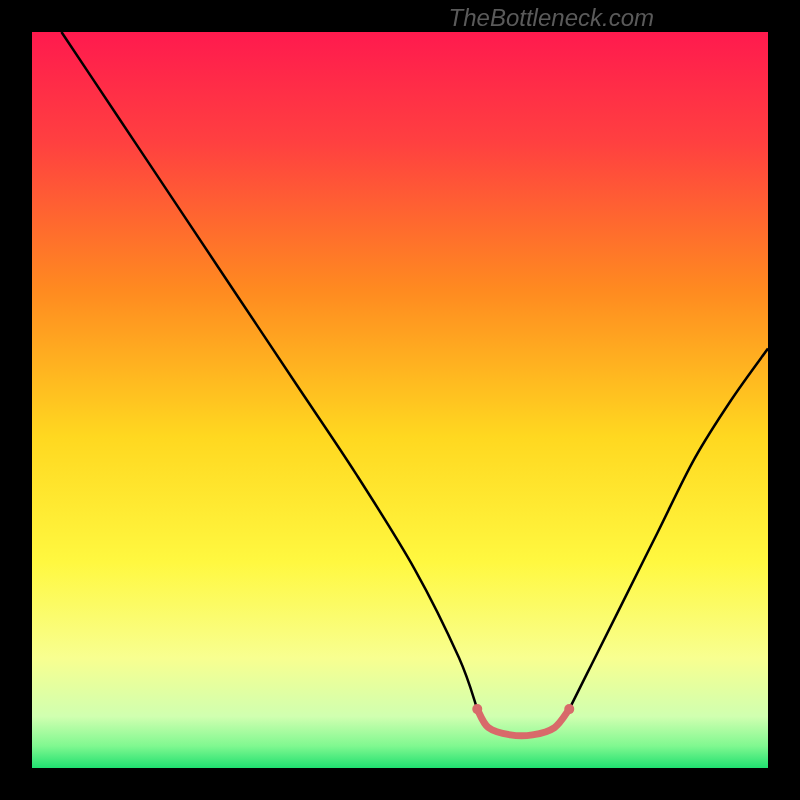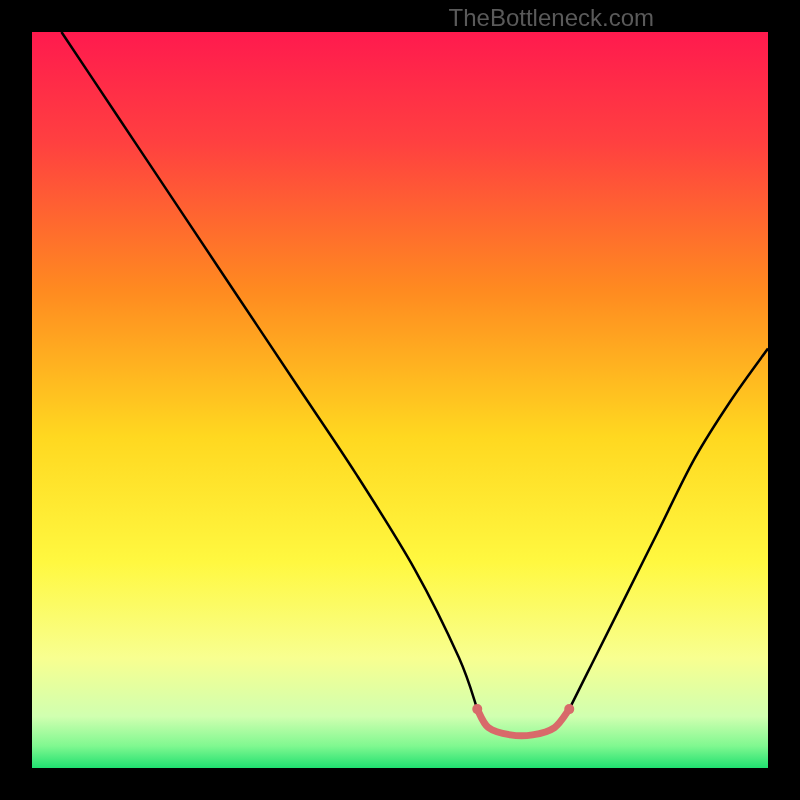--- a/index.html
+++ b/index.html
@@ -7,20 +7,21 @@
     padding: 0;
     background: #fff;
     width: 800px;
     height: 800px;
     overflow: hidden;
   }
   .chart-container {
     position: relative;
     width: 664px;
     height: 800px;
+    font-style: italic;
   }
   .watermark {
     position: absolute;
     top: 4px;
     right: 10px;
     font-family: Arial, sans-serif;
     font-size: 24px;
     color: #5a5a5a;
     font-weight: 500;
     z-index: 10;

